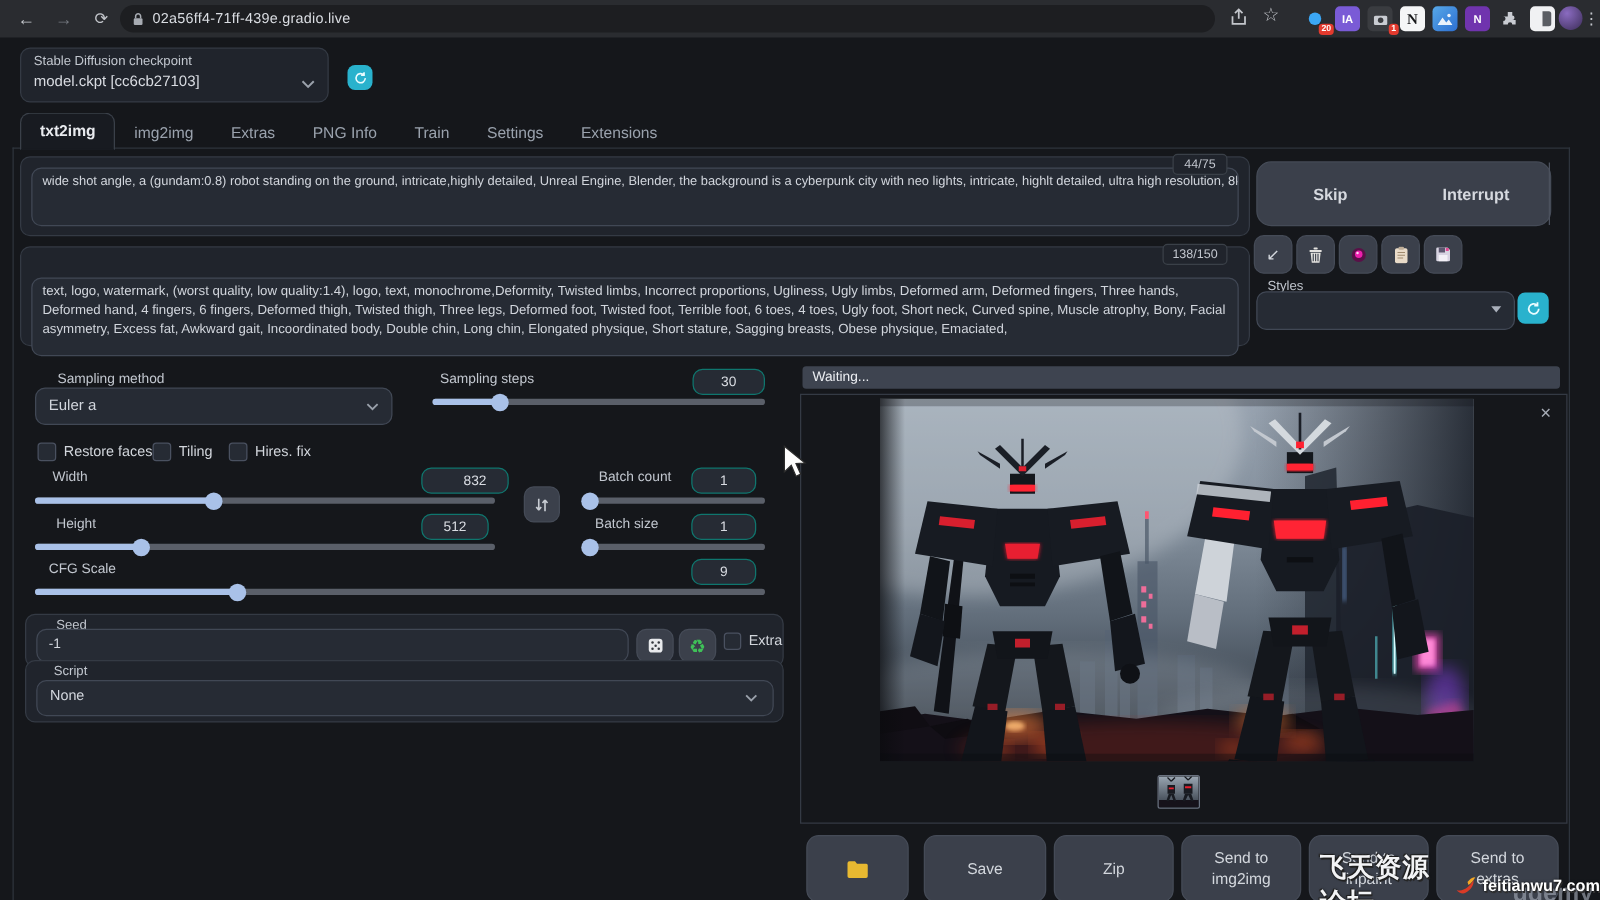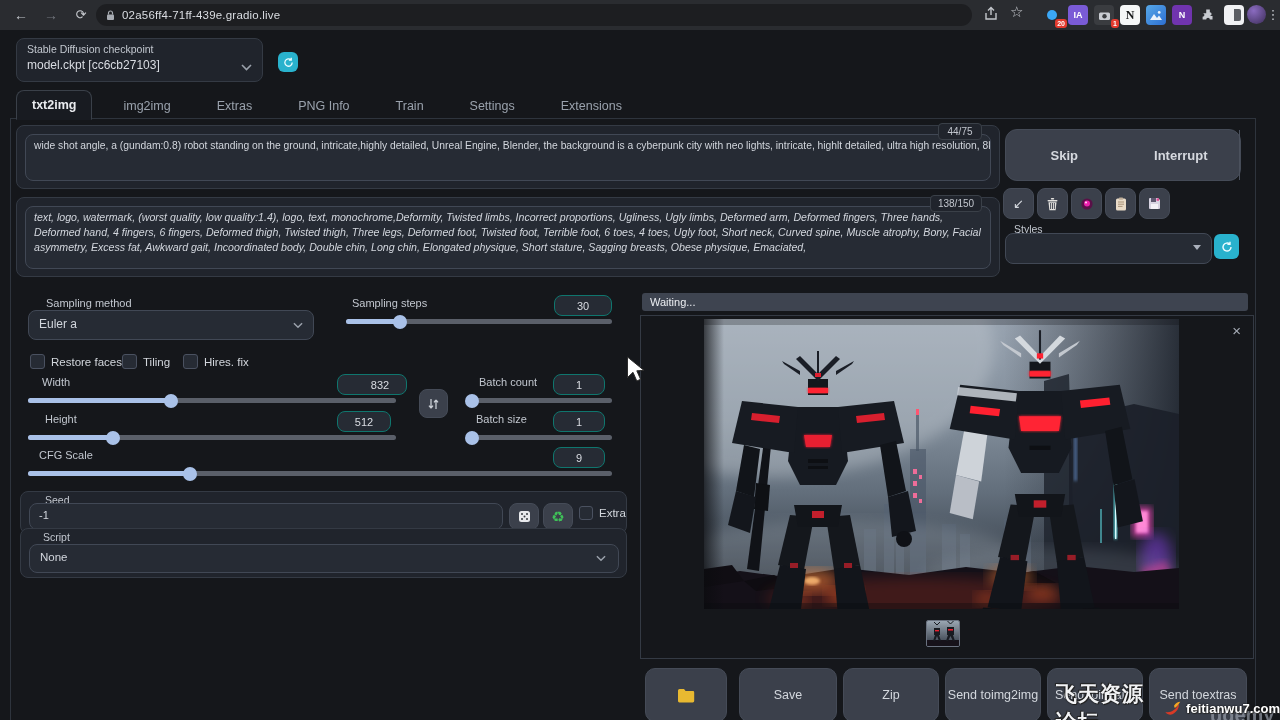--- a/index.html
+++ b/index.html
@@ -31,21 +31,21 @@
   .slider .fill{position:absolute;left:0;top:0;height:5px;background:#a9c1e8;border-radius:3px;}
   .slider .knob{position:absolute;top:2px;width:14px;height:14px;border-radius:50%;background:#a9c1e8;transform:translate(-50%,-50%);}
   .cb{width:13px;height:13px;background:#262b34;border:1px solid #4a5160;border-radius:3px;}
   .cblbl{font-size:11.5px;color:#d2d6dc;}
   .tab{padding:7px 15px;font-size:12.5px;color:#9aa2ad;cursor:pointer;}
   .tab.active{background:#181b21;border:1px solid #3a4049;border-bottom:1px solid #181b21;
               border-radius:8px 8px 0 0;color:#e9ebef;font-weight:bold;position:relative;z-index:3;}
   .cyanbtn{background:#29b2cd;border-radius:6px;display:flex;align-items:center;justify-content:center;}
   .iconbtn{width:29px;height:29px;background:#3b404b;border:1px solid #454b57;border-radius:8px;
            display:flex;align-items:center;justify-content:center;color:#d3d7dd;}
-  .twoline{display:flex;flex-direction:row;align-items:center;line-height:1.35;}
+  .twoline{display:flex;flex-direction:column;align-items:center;line-height:1.35;}
   svg{display:block;}
 </style>
 </head>
 <body>
 
 <div id="app">
 
   <div class="abs" id="toolbar">
     <div class="abs navico" style="left:10px;">←</div>
     <div class="abs navico dim" style="left:40px;">→</div>
@@ -102,39 +102,39 @@
       <path d="M1 1 L5.5 5.5 L10 1" fill="none" stroke="#9aa1ab" stroke-width="1.6"></path>
     </svg>
   </div>
   <div class="abs cyanbtn" style="left:278px;top:52px;width:20px;height:20px;">
     <svg width="11" height="11" viewBox="0 0 12 12">
         <path d="M10 6a4 4 0 1 1-1.2-2.8M9 .8v2.6H6.4" fill="none" stroke="#eafcff" stroke-width="1.4"></path>
       </svg>
   </div>
 
   <div class="abs" style="left:10px;top:118px;width:1244px;height:602px;border:1px solid #2e343d;border-bottom:none;"></div>
-  <div class="abs" style="left:16px;top:90px;display:flex;align-items:flex-end;gap:16px;">
+  <div class="abs" style="left:16px;top:90px;display:flex;align-items:flex-end;">
     <div class="tab active">txt2img</div>
     <div class="tab">img2img</div>
     <div class="tab">Extras</div>
     <div class="tab">PNG Info</div>
     <div class="tab">Train</div>
     <div class="tab">Settings</div>
     <div class="tab">Extensions</div>
   </div>
 
   <div class="abs block" style="left:16px;top:125px;width:982px;height:62px;">
     <div class="abs field" style="left:8px;top:8px;width:964px;height:45px;overflow:hidden;">
       <div style="padding:5px 8px;font-size:10.3px;white-space:nowrap;color:#d2d6dd;">wide shot angle, a (gundam:0.8) robot standing on the ground, intricate,highly detailed, Unreal Engine, Blender, the background is a cyberpunk city with neo lights, intricate, highlt detailed, ultra high resolution, 8k</div>
     </div>
   </div>
   <div class="abs chip" style="left:938px;top:123px;width:42px;height:15px;">44/75</div>
 
   <div class="abs block" style="left:16px;top:197px;width:982px;height:78px;">
-    <div class="abs field" style="left:8px;top:8px;width:964px;height:61px;overflow:hidden;font-style:italic;">
+    <div class="abs field" style="left:8px;top:24px;width:964px;height:61px;overflow:hidden;">
       <div style="padding:3px 8px;font-size:10.6px;line-height:1.42;color:#d2d6dd;">text, logo, watermark, (worst quality, low quality:1.4), logo, text, monochrome,Deformity, Twisted limbs, Incorrect proportions, Ugliness, Ugly limbs, Deformed arm, Deformed fingers, Three hands, Deformed hand, 4 fingers, 6 fingers, Deformed thigh, Twisted thigh, Three legs, Deformed foot, Twisted foot, Terrible foot, 6 toes, 4 toes, Ugly foot, Short neck, Curved spine, Muscle atrophy, Bony, Facial asymmetry, Excess fat, Awkward gait, Incoordinated body, Double chin, Long chin, Elongated physique, Short stature, Sagging breasts, Obese physique, Emaciated,</div>
     </div>
   </div>
   <div class="abs chip" style="left:930px;top:195px;width:50px;height:15px;">138/150</div>
 
   <div class="abs" style="left:1005px;top:129px;width:234px;height:50px;background:#3b404b;border:1px solid #454b57;border-radius:12px;display:flex;">
     <div style="flex:1;display:flex;align-items:center;justify-content:center;font-size:13px;font-weight:bold;color:#d6d9df;">Skip</div>
     <div style="flex:1;display:flex;align-items:center;justify-content:center;font-size:13px;font-weight:bold;color:#d6d9df;border-right:1px solid #4b515d;">Interrupt</div>
   </div>
 

